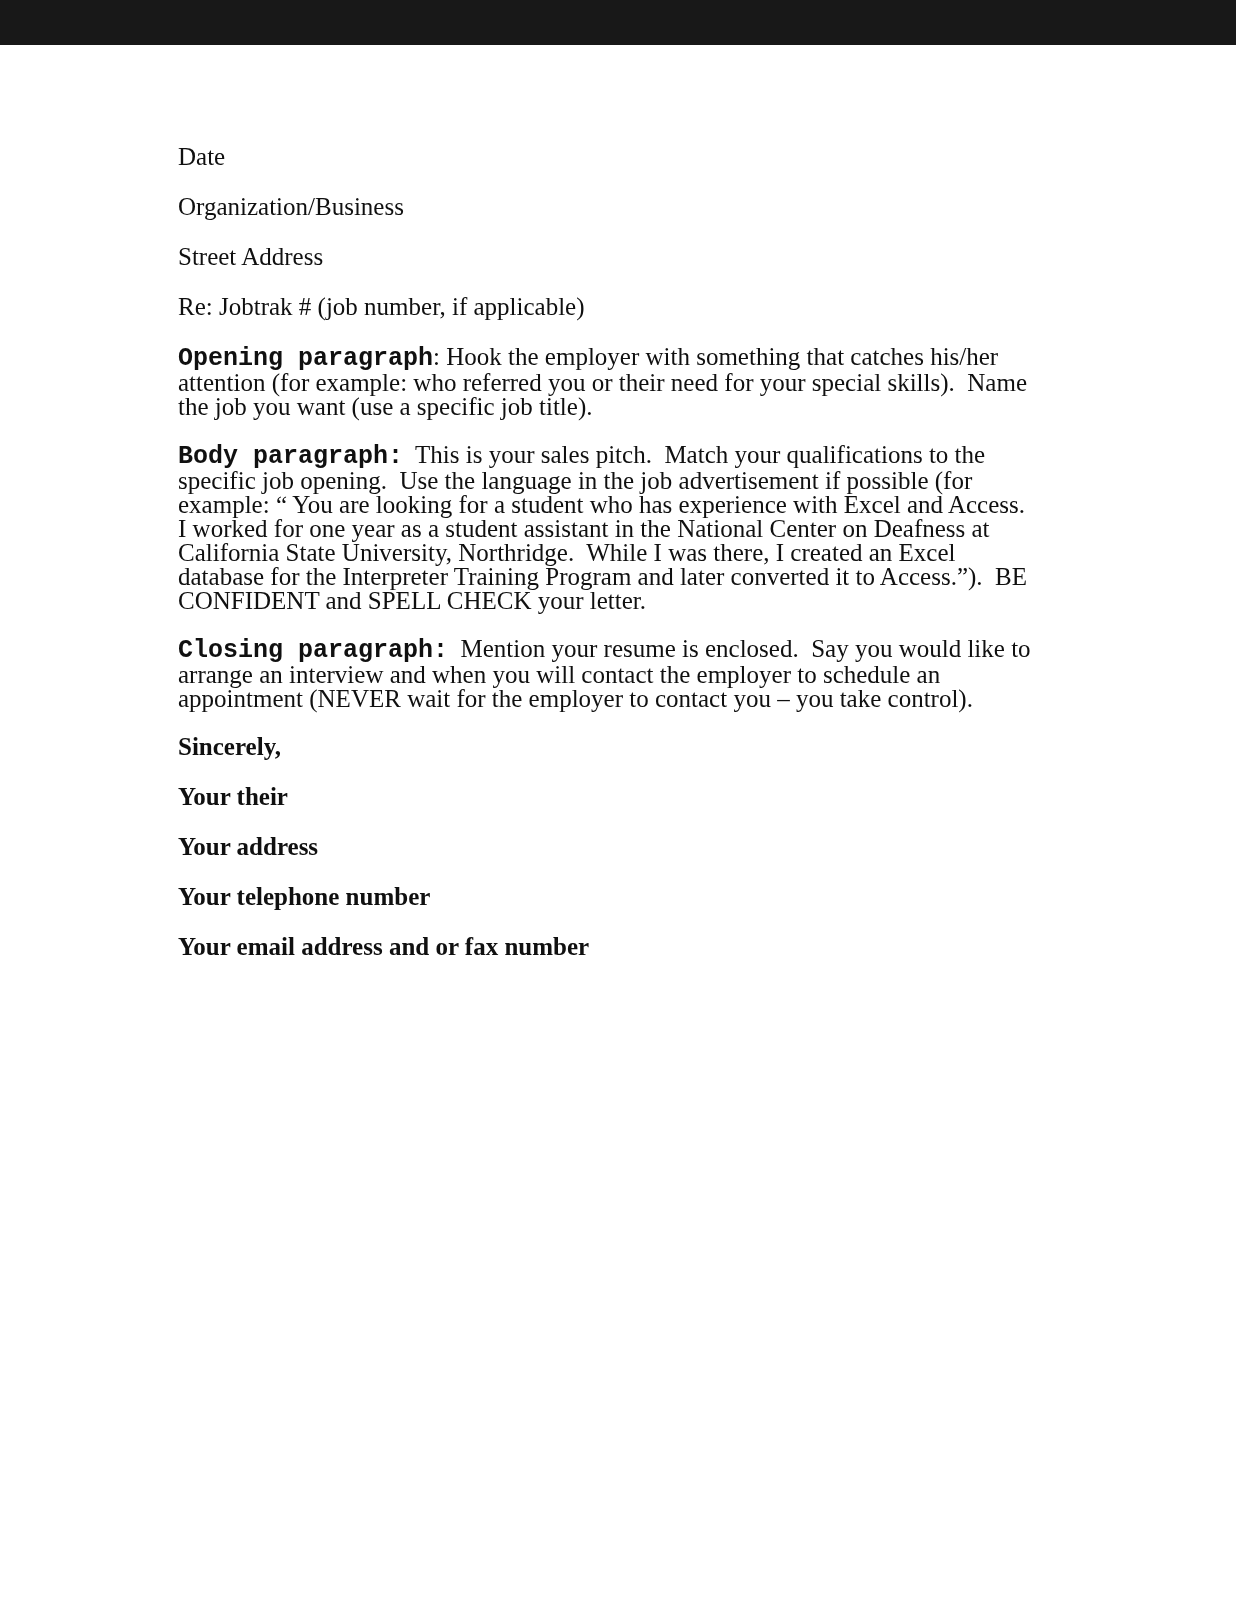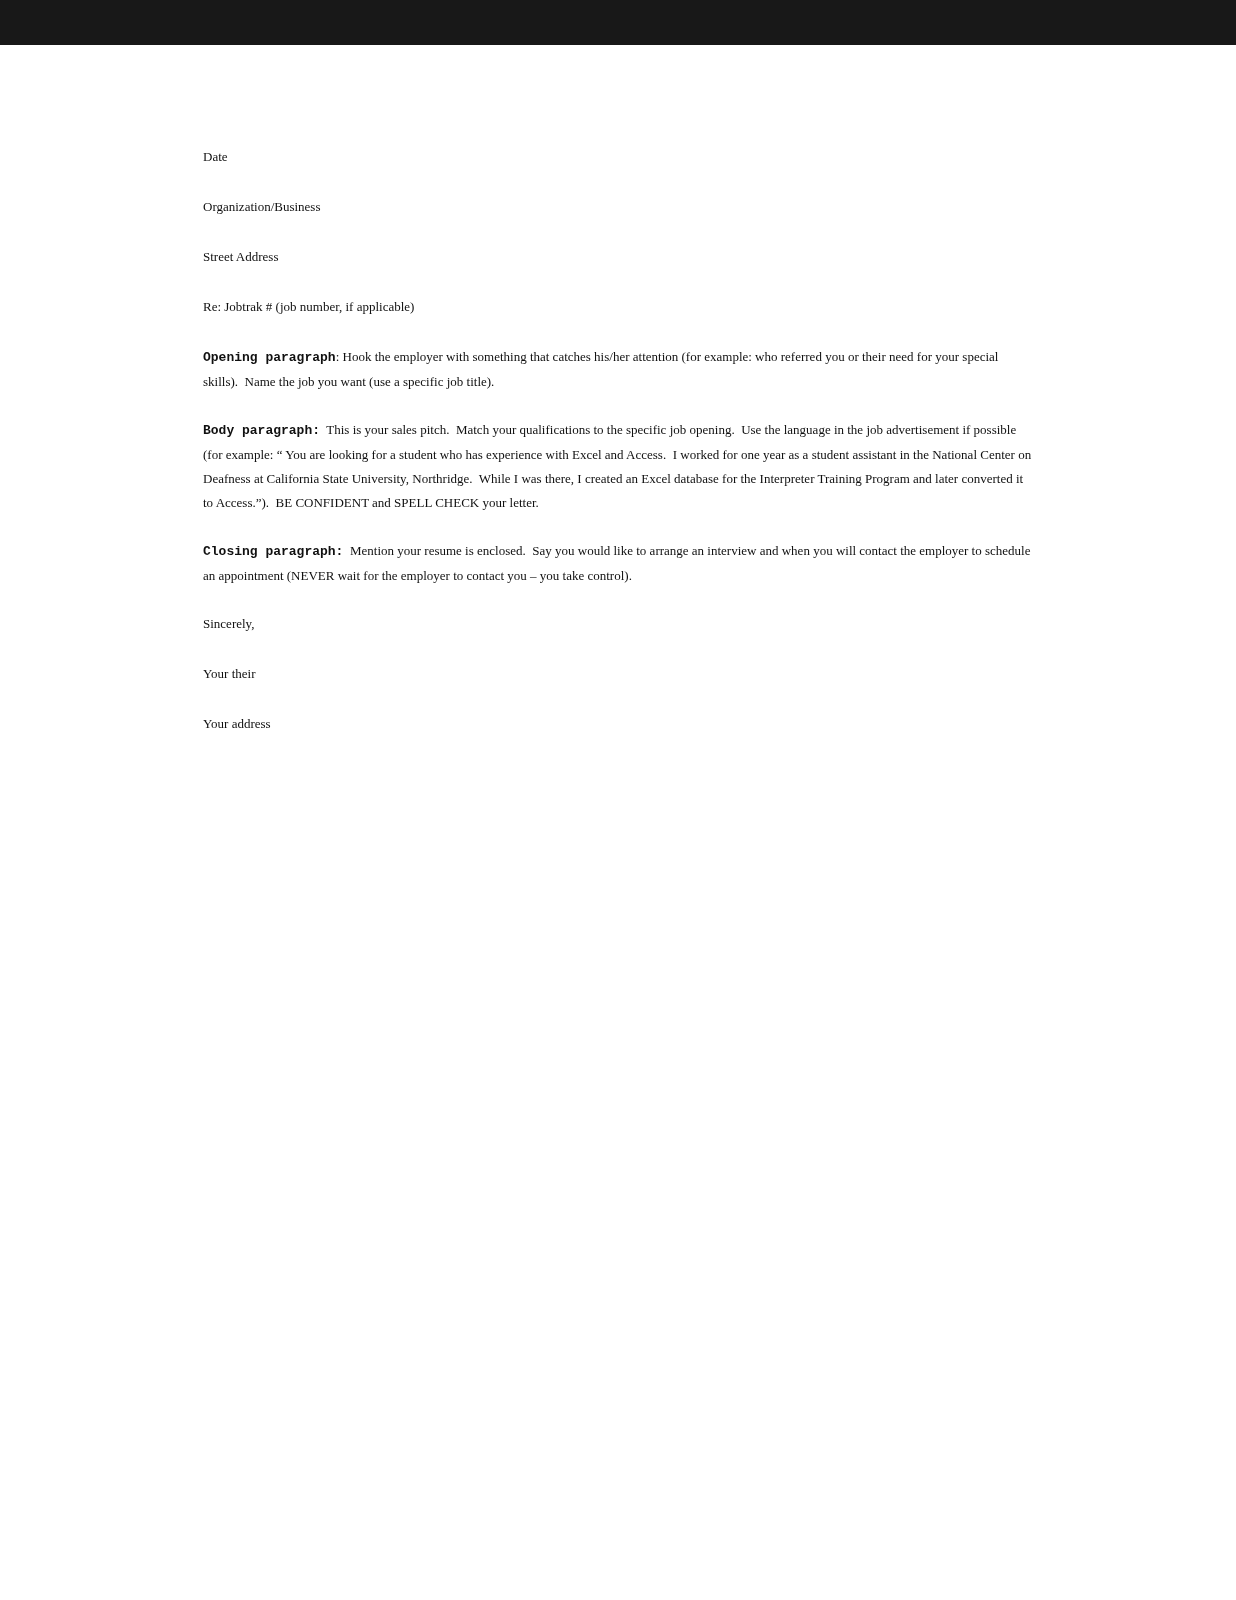--- a/index.html
+++ b/index.html
@@ -15,22 +15,21 @@
     position: relative;
     overflow: hidden;
   }
   .top-bar {
     width: 100%;
     height: 45px;
     background: #181818;
   }
   .page {
     padding: 100px 204px 120px 178px;
-    font-size: 13px;
-    margin-left: 25px;
+    font-size: 25px;
   }
   .line {
     margin: 0 0 26px 0;
     line-height: 24px;
     white-space: pre-wrap;
   }
   .re-line {
     margin: 2px 0 26px 0;
     line-height: 24px;
     white-space: pre-wrap;
@@ -39,20 +38,21 @@
     margin: 0 0 24px 0;
     line-height: 24px;
     white-space: pre-wrap;
   }
   .para .label {
     font-weight: bold;
     font-family: Liberation Mono, monospace;
   }
   .sig-block {
     margin-top: 14px;
+    font-weight: bold;
   }
 </style>
 </head>
 <body>
 
 <div class="top-bar"></div>
 
 <div class="page">
 
   <div class="recipient">
@@ -67,15 +67,17 @@
   <p class="para"><span class="label">Opening paragraph</span><span>: Hook the employer with something that catches his/her attention (for example: who referred you or their need for your special skills).  Name the job you want (use a specific job title).</span></p>
 
   <p class="para"><span class="label">Body paragraph:</span><span>  This is your sales pitch.  Match your qualifications to the specific job opening.  Use the language in the job advertisement if possible (for example: “ You are looking for a student who has experience with Excel and Access.  I worked for one year as a student assistant in the National Center on Deafness at California State University, Northridge.  While I was there, I created an Excel database for the Interpreter Training Program and later converted it to Access.”).  BE CONFIDENT and SPELL CHECK your letter.</span></p>
 
   <p class="para"><span class="label">Closing paragraph:</span><span>  Mention your resume is enclosed.  Say you would like to arrange an interview and when you will contact the employer to schedule an appointment (NEVER wait for the employer to contact you – you take control).</span></p>
 
   <div class="sig-block">
     <p class="line">Sincerely,</p>
     <p class="line">Your their</p>
     <p class="line">Your address</p>
+    <p class="line">Your telephone number</p>
+    <p class="line">Your email address and or fax number</p>
   </div>
 
 </div>
 
 </body></html>

